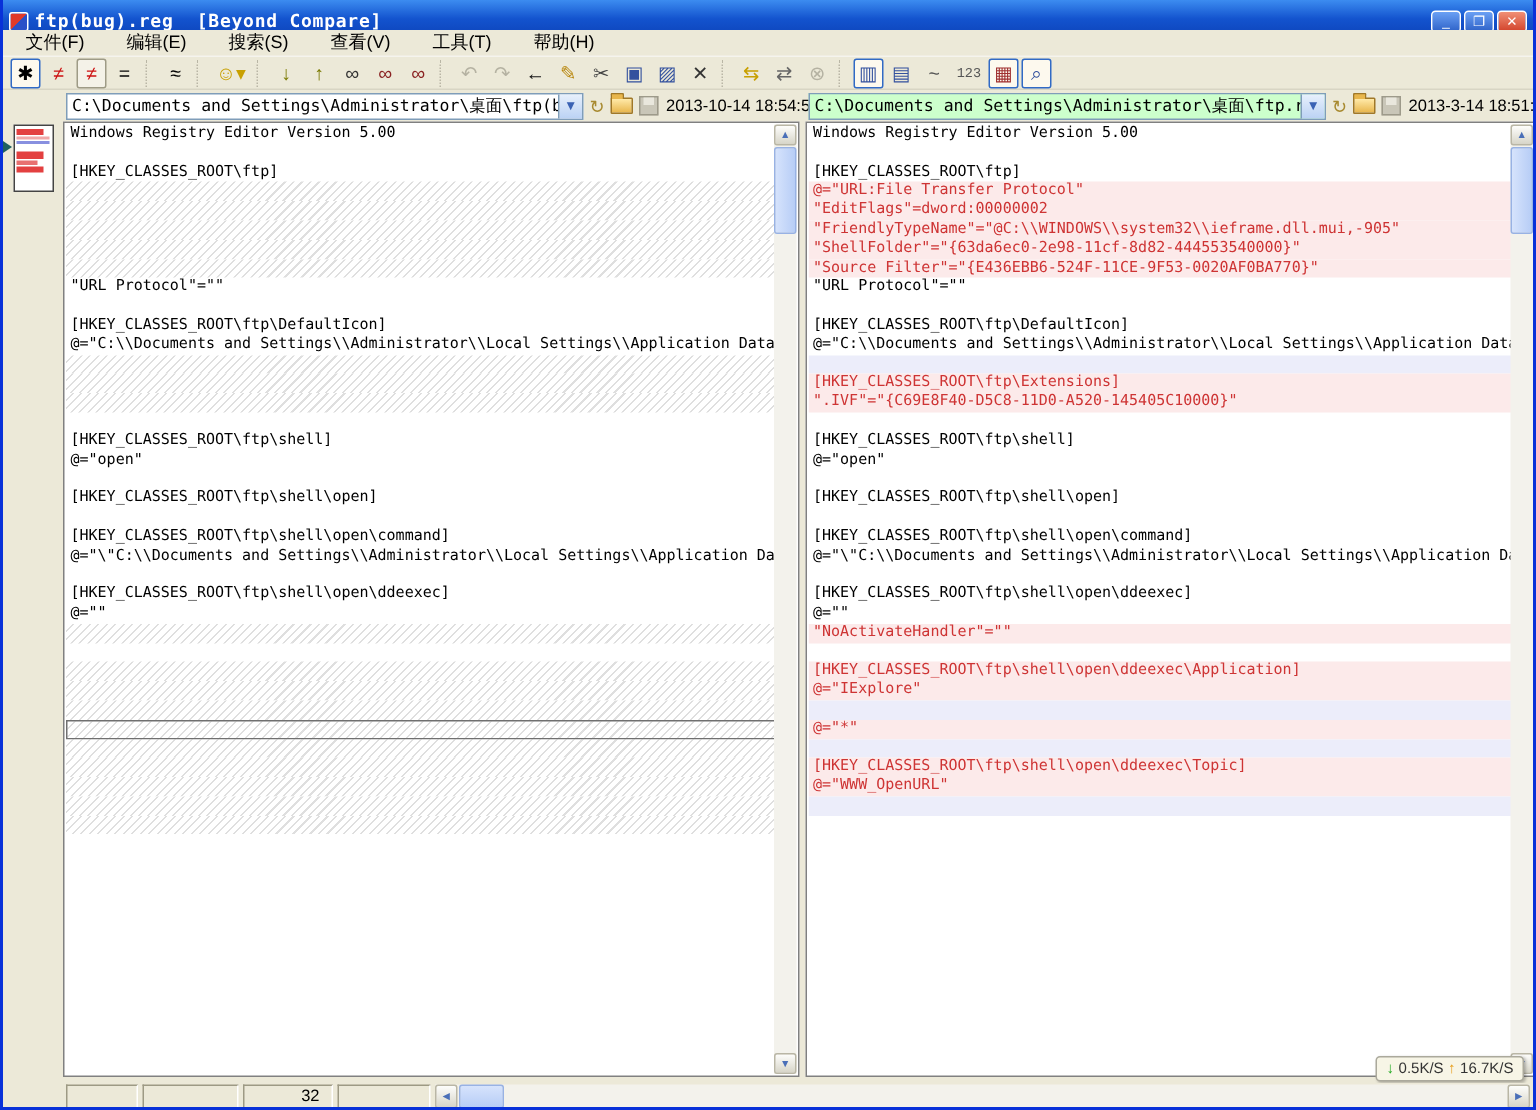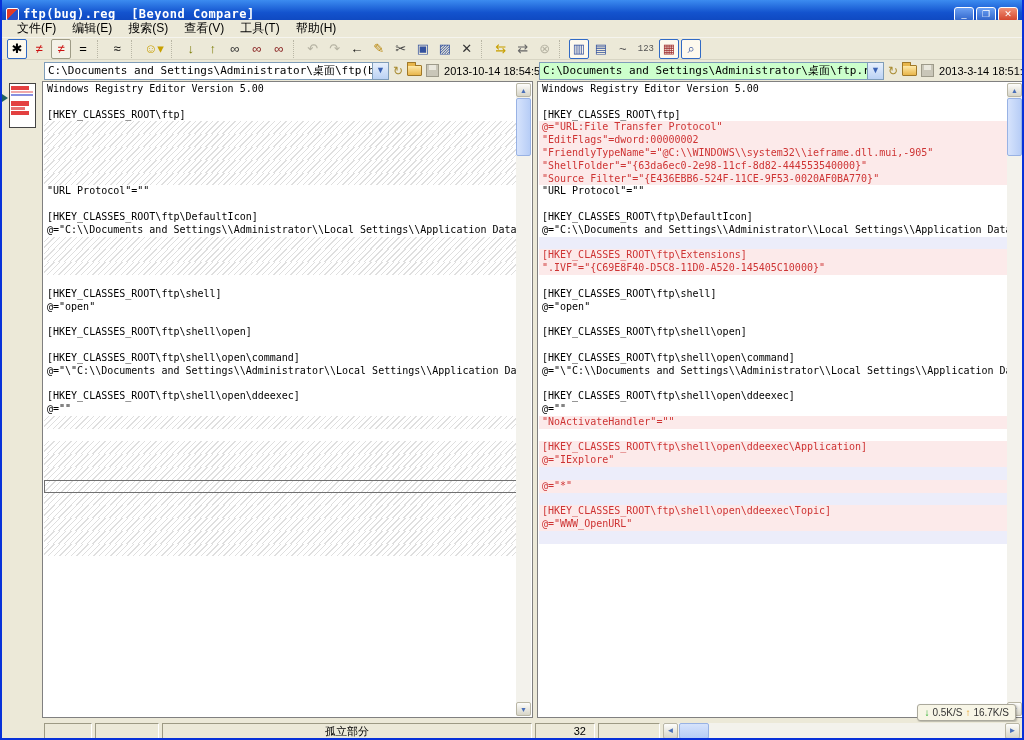--- a/index.html
+++ b/index.html
@@ -15,21 +15,21 @@
     background:linear-gradient(135deg,#E03A2A 0 50%,#2A50C8 50% 100%);border-radius:2px;}
   #title-text{font-weight:bold;font-size:12px;letter-spacing:.5px;white-space:pre;
     font-family:"DejaVu Sans Mono",monospace;}
   #win-btns{margin-left:auto;display:flex;gap:2px;}
   .winbtn{width:20px;height:15px;border:1px solid #fff;border-radius:3px;color:#fff;
     font-size:9px;line-height:13px;text-align:center;
     background:linear-gradient(180deg,#6AA0F4,#2E62C8);}
   .winbtn.close{background:linear-gradient(180deg,#F09076,#D2422A);}
   
   #menubar{position:absolute;left:0;top:20px;width:100%;height:18px;background:#ECE9D8;
-    display:flex;align-items:center;padding-left:8px;font-size:12px;gap:2px;
+    display:flex;align-items:center;padding-left:8px;font-size:12px;gap:14px;
     border-bottom:1px solid #F5F4EE;}
   .menu-item{padding:1px 7px;color:#000;}
   
   #toolbar{position:absolute;left:0;top:38px;width:100%;height:22px;background:#ECE9D8;
     display:flex;align-items:center;padding-left:4px;border-bottom:1px solid #D8D5C4;}
   .tbtn{min-width:20px;height:20px;display:flex;align-items:center;justify-content:center;
     font-size:13px;margin:0 1px;border:1px solid transparent;border-radius:2px;padding:0 2px;}
   .tbtn.pressed{background:#FDF9EE;border:1px solid #316AC5;}
   .tbtn.framed{border:1px solid #9E9B86;background:#F4F2E8;}
   .tbtn.disabled{color:#B5B2A2 !important;}
@@ -296,21 +296,20 @@
     <span class="dn">↓</span>
     <span>0.5K/S</span>
     <span class="up">↑</span>
     <span>16.7K/S</span>
   </div>
 
   <div id="bottomstrip">
     <div style="width:40px;"></div>
     <div class="scell" style="width:48px;"></div>
     <div class="scell" style="width:64px;"></div>
-    <div class="scell" style="width:370px;">孤立部分</div>
     <div class="scell" style="width:60px;justify-content:flex-end;padding-right:8px;">32</div>
     <div class="scell" style="width:62px;"></div>
     <div id="hscroll">
       <div class="hbtn left">◄</div>
       <div id="hthumb"></div>
       <div class="hbtn right">►</div>
     </div>
   </div>
 
 </div>

